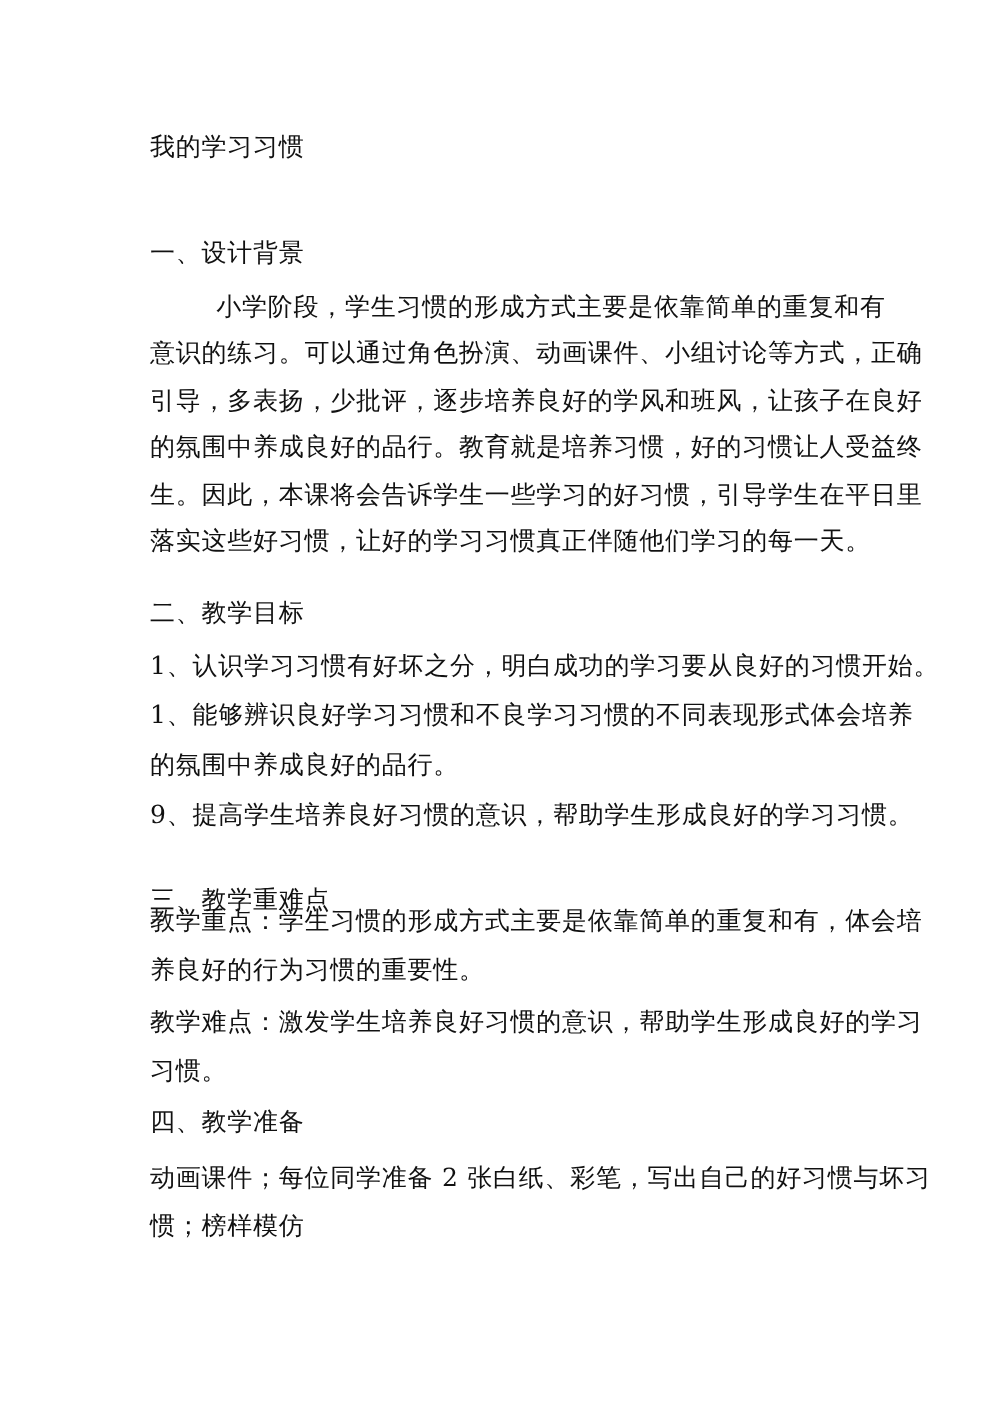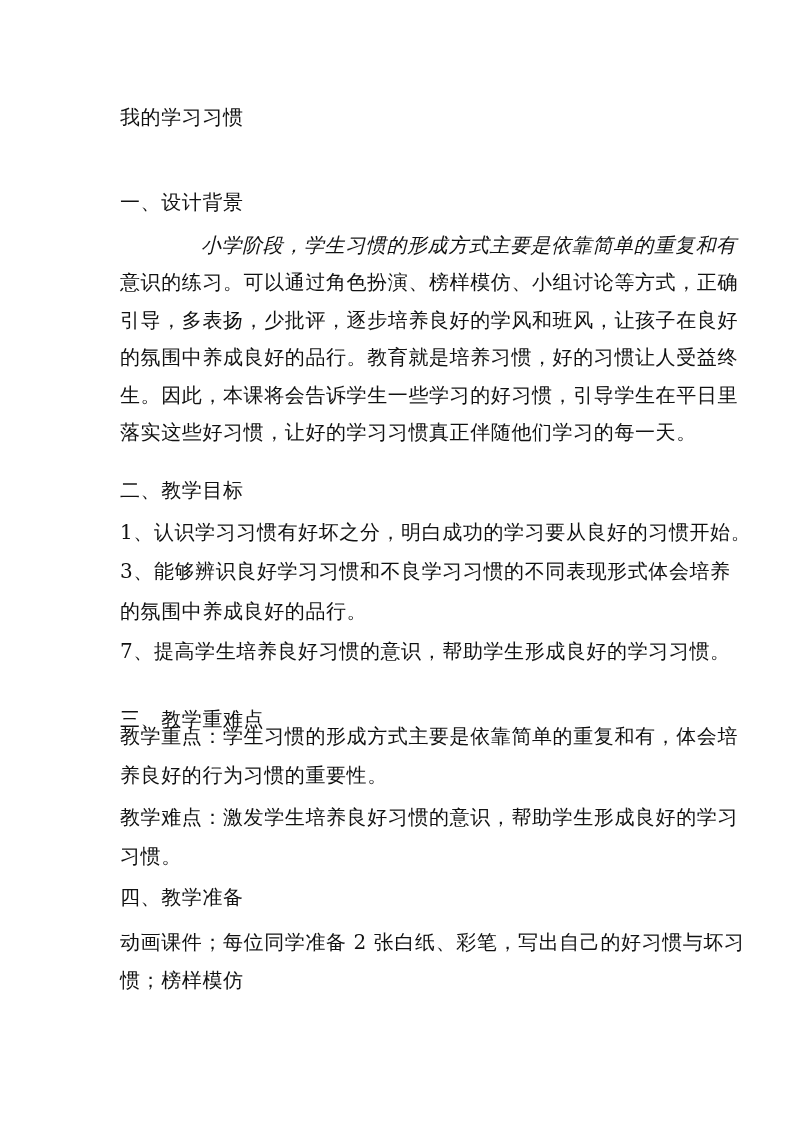--- a/index.html
+++ b/index.html
@@ -1,39 +1,39 @@
 <!DOCTYPE html>
 <html><head>
 <meta charset="utf-8">
 <style>
   html, body { margin: 0; padding: 0; background: #ffffff; }
   body { width: 793px; height: 1122px; position: relative; overflow: hidden;
          font-family: "DejaVu Serif", "Liberation Serif", serif; color: #111; }
   .line { position: absolute; left: 120px; font-size: 20px; line-height: 22px; white-space: nowrap; letter-spacing: 0.6px; }
-  .indent { left: 201px; font-style: italic; }
+  .indent { left: 173px; }
 </style>
 </head>
 <body>
 
 <div>
   <div class="line" style="top:106px">我的学习习惯</div>
 
   <div class="line" style="top:191px">一、设计背景</div>
   <div class="line indent" style="top:234px">小学阶段，学生习惯的形成方式主要是依靠简单的重复和有</div>
-  <div class="line" style="top:271px">意识的练习。可以通过角色扮演、榜样模仿、小组讨论等方式，正确</div>
+  <div class="line" style="top:271px">意识的练习。可以通过角色扮演、动画课件、小组讨论等方式，正确</div>
   <div class="line" style="top:309px">引导，多表扬，少批评，逐步培养良好的学风和班风，让孩子在良好</div>
   <div class="line" style="top:346px">的氛围中养成良好的品行。教育就是培养习惯，好的习惯让人受益终</div>
   <div class="line" style="top:384px">生。因此，本课将会告诉学生一些学习的好习惯，引导学生在平日里</div>
   <div class="line" style="top:421px">落实这些好习惯，让好的学习习惯真正伴随他们学习的每一天。</div>
 
   <div class="line" style="top:479px">二、教学目标</div>
   <div class="line" style="top:521px">1、认识学习习惯有好坏之分，明白成功的学习要从良好的习惯开始。</div>
-  <div class="line" style="top:560px">3、能够辨识良好学习习惯和不良学习习惯的不同表现形式体会培养</div>
+  <div class="line" style="top:560px">1、能够辨识良好学习习惯和不良学习习惯的不同表现形式体会培养</div>
   <div class="line" style="top:600px">的氛围中养成良好的品行。</div>
-  <div class="line" style="top:640px">7、提高学生培养良好习惯的意识，帮助学生形成良好的学习习惯。</div>
+  <div class="line" style="top:640px">9、提高学生培养良好习惯的意识，帮助学生形成良好的学习习惯。</div>
 
   <div class="line" style="top:708px">三、教学重难点</div>
   <div class="line" style="top:725px">教学重点：学生习惯的形成方式主要是依靠简单的重复和有，体会培</div>
   <div class="line" style="top:764px">养良好的行为习惯的重要性。</div>
   <div class="line" style="top:806px">教学难点：激发学生培养良好习惯的意识，帮助学生形成良好的学习</div>
   <div class="line" style="top:845px">习惯。</div>
 
   <div class="line" style="top:886px">四、教学准备</div>
   <div class="line" style="top:931px">动画课件；每位同学准备 2 张白纸、彩笔，写出自己的好习惯与坏习</div>
   <div class="line" style="top:969px">惯；榜样模仿</div>

